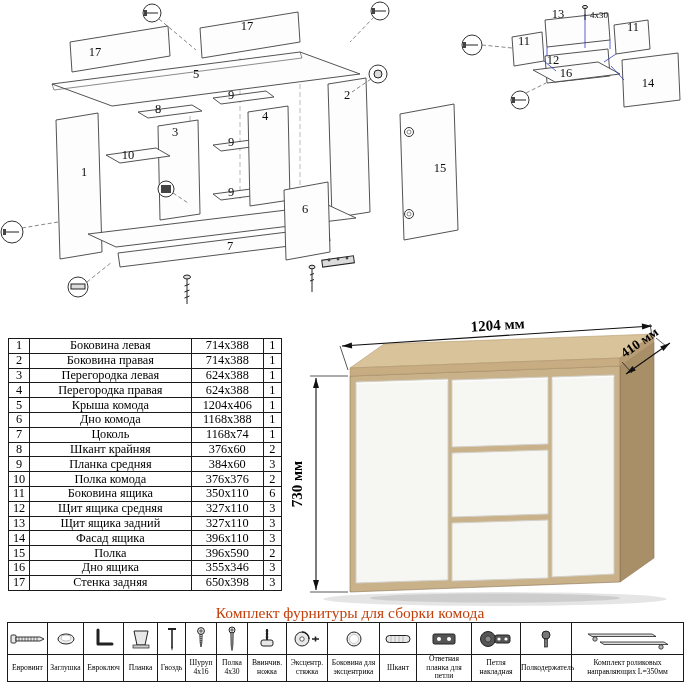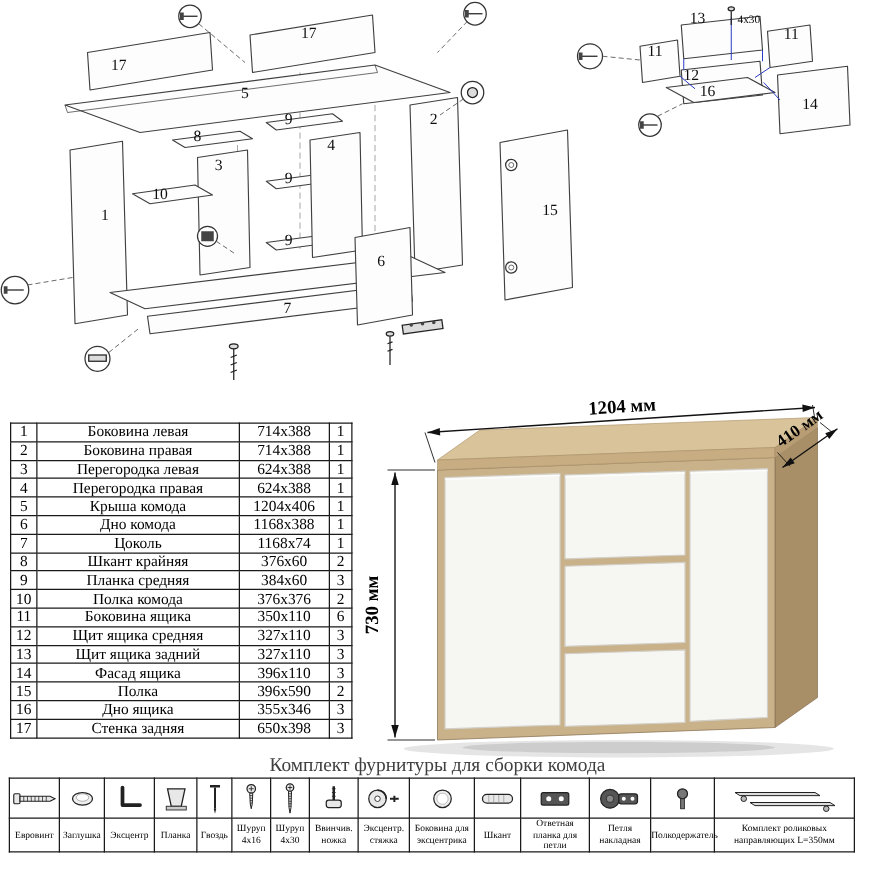--- a/index.html
+++ b/index.html
@@ -23,21 +23,21 @@
   .c-num{width:21px}.c-name{width:161px}.c-size{width:72px}.c-qty{width:18px}
 
   .render{position:absolute;left:280px;top:316px}
   .front{fill:#f6f6f3;stroke:#d2d0c9;stroke-width:1}
   .dim{stroke:#111;stroke-width:1.1;fill:none}
   .ext{stroke:#111;stroke-width:0.7;fill:none}
   .ah{fill:#111;stroke:none}
   .dimlabel{font-family:"Liberation Serif",serif;font-size:15px;font-weight:bold;fill:#000;text-anchor:middle}
   .dimlabel.small{font-size:13.5px}
 
-  .hw-title{position:absolute;left:0;top:604px;width:700px;text-align:center;font-size:15.5px;color:#404040}
+  .hw-title{position:absolute;left:0;top:604px;width:700px;text-align:center;font-size:15.5px;color:#c2410c}
   .hw-table{position:absolute;left:7px;top:622px;border-collapse:collapse;table-layout:fixed;width:558px;color:#000}
   .hw-table td{border:1px solid #1a1a1a;text-align:center;vertical-align:middle;padding:0}
   .hw-icon-cell{height:32px}
   .hw-icon-cell svg{display:inline-block;vertical-align:middle}
   .hw-name-cell{height:26px;font-size:7.6px;line-height:1.12;padding:1px}
   .hw-qty-cell{height:15px;font-size:11.5px}
 </style>
 </head>
 <body>
 
@@ -425,25 +425,25 @@
                 <path d="M4 8 H68 L72 10.5 H8 Z"></path>
                 <circle cx="11" cy="13" r="2.2" fill="#bbb"></circle>
                 <path d="M16 16 H80 L84 18.5 H20 Z"></path>
                 <circle cx="77" cy="21" r="2.2" fill="#bbb"></circle>
               </g>
             </svg></td>
         </tr>
       <tr>
           <td class="hw-name-cell">Евровинт</td>
           <td class="hw-name-cell">Заглушка</td>
-          <td class="hw-name-cell">Эксцентр</td>
+          <td class="hw-name-cell">Евроключ</td>
           <td class="hw-name-cell">Планка</td>
           <td class="hw-name-cell">Гвоздь</td>
           <td class="hw-name-cell">Шуруп 4x16</td>
-          <td class="hw-name-cell">Шуруп 4x30</td>
+          <td class="hw-name-cell">Полка 4x30</td>
           <td class="hw-name-cell">Ввинчив. ножка</td>
           <td class="hw-name-cell">Эксцентр. стяжка</td>
           <td class="hw-name-cell">Боковина для эксцентрика</td>
           <td class="hw-name-cell">Шкант</td>
           <td class="hw-name-cell">Ответная планка для петли</td>
           <td class="hw-name-cell">Петля накладная</td>
           <td class="hw-name-cell">Полкодержатель</td>
           <td class="hw-name-cell">Комплект роликовых направляющих L=350мм</td>
         </tr>
     </tbody>

